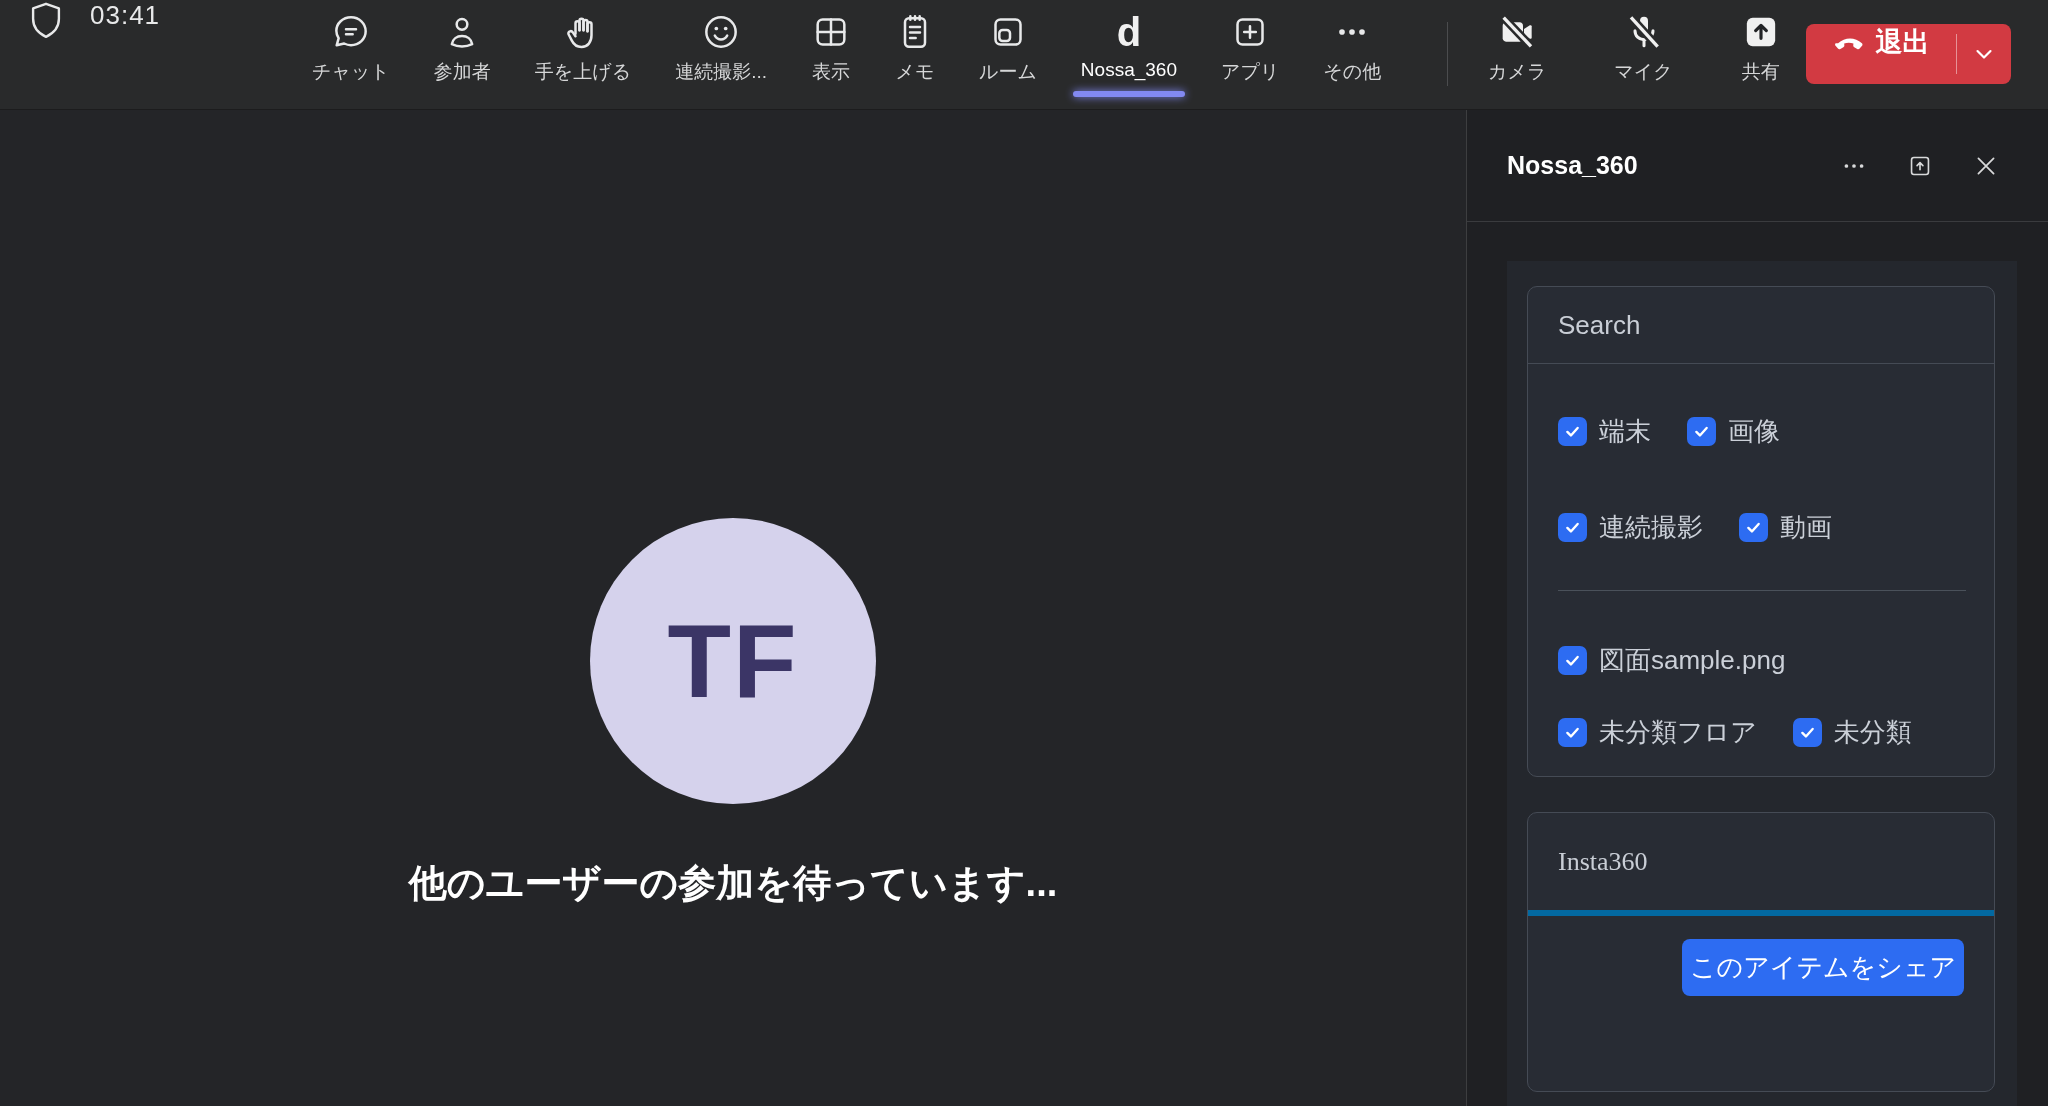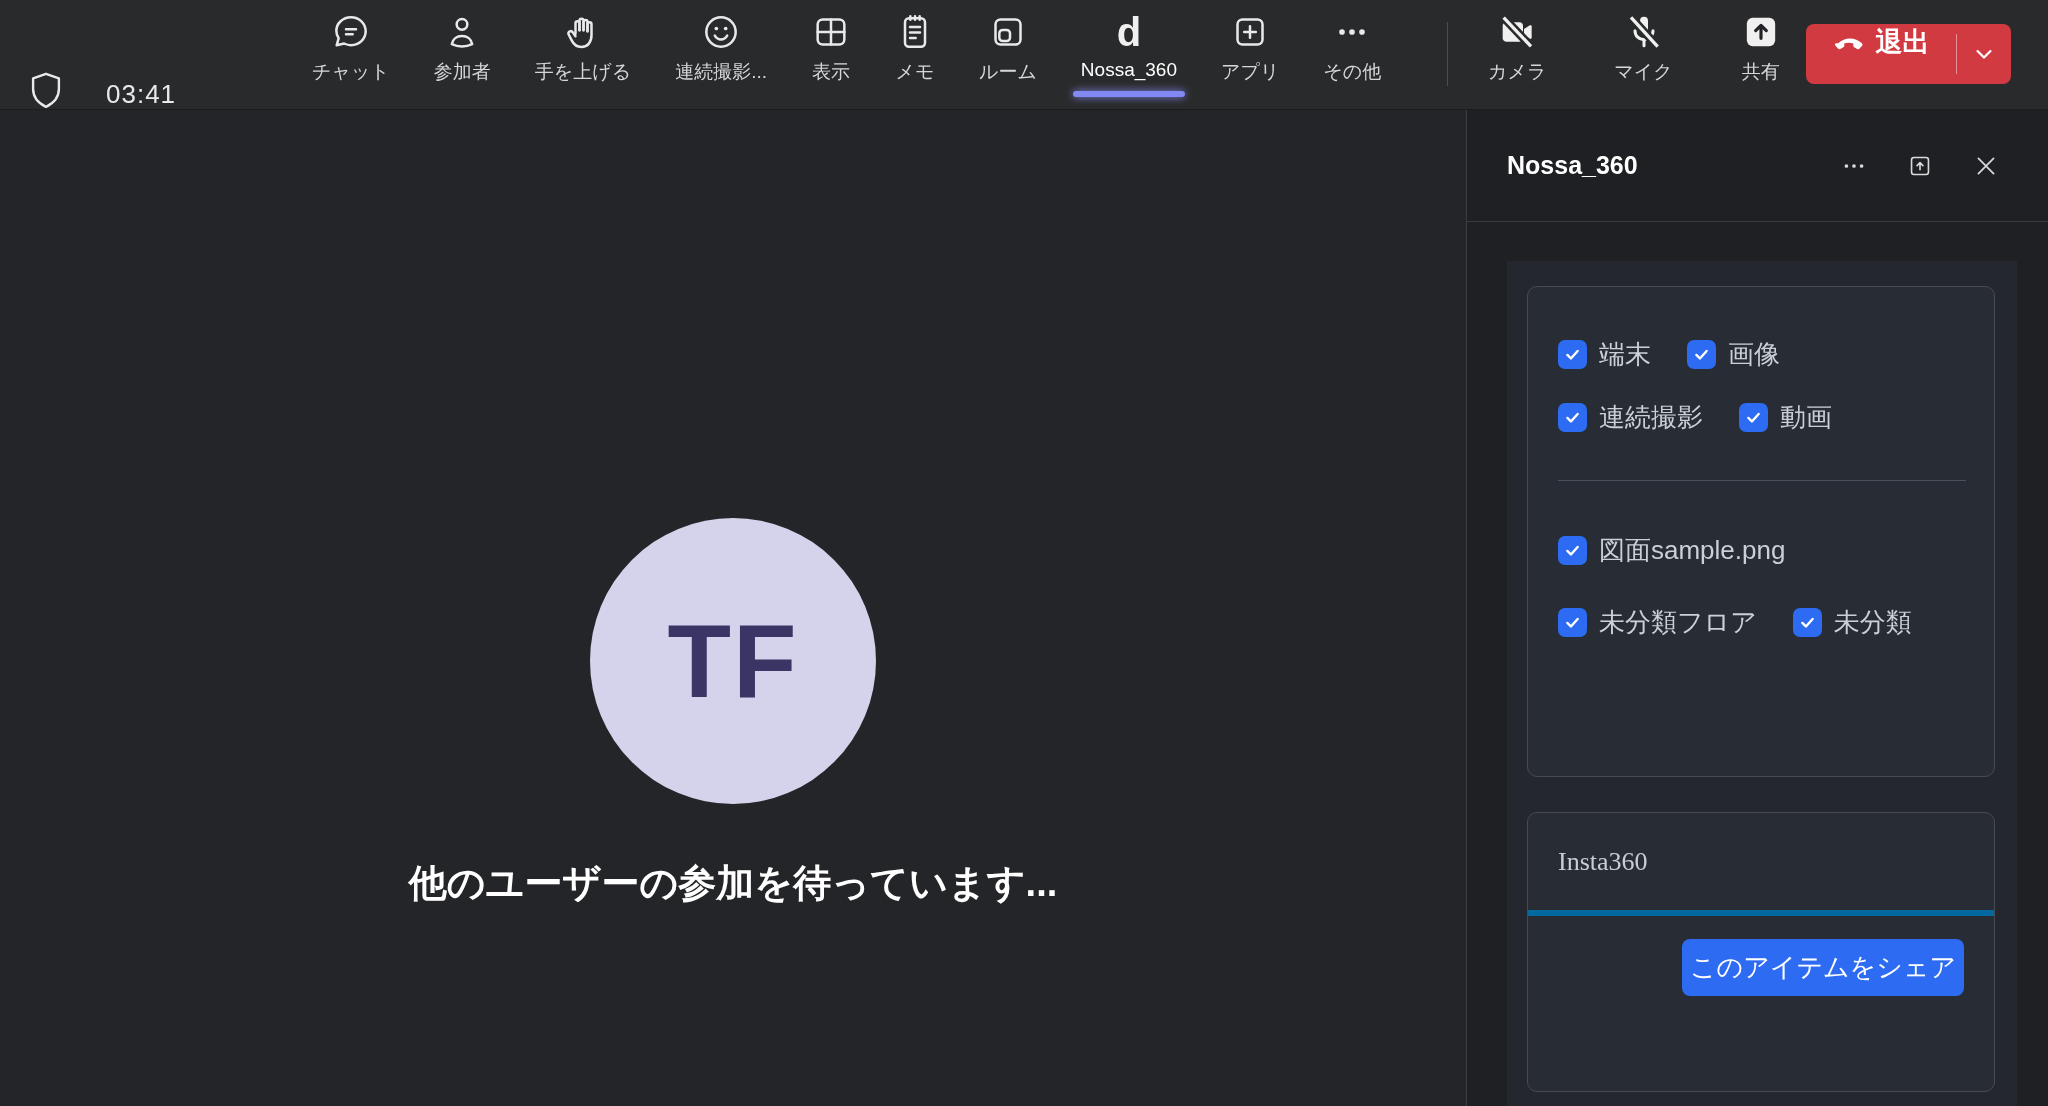--- a/index.html
+++ b/index.html
@@ -3,21 +3,21 @@
 <meta charset="utf-8">
 <style>
   * { margin:0; padding:0; box-sizing:border-box; }
   html,body { background:#000; }
   body { font-family:"Liberation Sans","DejaVu Sans",sans-serif; }
   .screen { position:relative; width:2048px; height:1106px; overflow:hidden; background:#242528; }
 
   
   .topbar { position:absolute; left:0; top:0; width:2048px; height:110px;
             background:#292a2b; border-bottom:1px solid #1c1c1d; z-index:5; }
-  .topbar-left { position:absolute; left:28px; top:0; height:110px; display:flex; align-items:flex-end; gap:42px; }
+  .topbar-left { position:absolute; left:28px; top:0; height:110px; display:flex; align-items:flex-start; gap:26px; }
   .shield { width:36px; height:40px; }
   .time { font-size:26px; color:#e8e9ea; letter-spacing:1px; }
 
   .tabs { position:absolute; left:312px; top:12px; display:flex; gap:44px; align-items:flex-start; }
   .tab { position:relative; display:flex; flex-direction:column; align-items:center; gap:7px; cursor:pointer; }
   .tab svg { width:40px; height:40px; }
   .tab .nossa-glyph { width:40px; height:40px; display:flex; align-items:center; justify-content:center;
                       font-size:40px; font-weight:800; color:#f0f0f0; line-height:1; }
   .tab-label { font-size:19px; color:#d6d7d8; white-space:nowrap; }
   .tab.active .tab-label { color:#ffffff; }
@@ -61,21 +61,21 @@
           border:1px solid #454b55; border-radius:10px; overflow:hidden; }
   .card-search { top:25px; height:491px; }
   .card-device { top:551px; height:280px; }
   .card-header { height:77px; display:flex; align-items:center; padding-left:30px;
                  border-bottom:1px solid #454b55; }
   .card-title { font-size:26px; color:#c9ced6; }
 
   .search-body { padding:0 28px 0 30px; }
   .cb-row { display:flex; align-items:center; gap:36px; }
   .cb-row.r1 { margin-top:50px; }
-  .cb-row.r2 { margin-top:28px; }
+  .cb-row.r2 { margin-top:61px; }
   .cb-row.r3 { margin-top:52px; }
   .cb-row.r4 { margin-top:37px; }
   .search-divider { height:1px; background:#4a515a; margin-top:45px; }
   .cb-item { display:flex; align-items:center; gap:12px; cursor:pointer; }
   .checkbox { width:29px; height:29px; border-radius:7px; background:var(--accent-blue,#2d6cf2);
               display:flex; align-items:center; justify-content:center; flex:0 0 auto; }
   .checkbox svg { width:19px; height:19px; }
   .cb-label { font-size:26px; color:#cbd0d8; white-space:nowrap; }
 
   .device-item-row { height:103px; display:flex; align-items:center; padding-left:30px;
@@ -284,20 +284,23 @@
           <svg viewBox="0 0 24 24">
             <path d="M5 5l14 14M19 5L5 19" stroke="#d8d9da" stroke-width="1.6" stroke-linecap="round"></path>
           </svg>
         </div>
       </div>
     </div>
 
     <div class="app-area">
 
       <div class="card card-search">
+        <div class="card-header">
+          <span class="card-title">Search</span>
+        </div>
         <div class="search-body">
 
           <div class="cb-row r1">
             <div class="cb-item">
               <span class="checkbox">
                 <svg viewBox="0 0 24 24">
                     <path d="M5.5 12.5L10 17l8.5-9.5" fill="none" stroke="#fff" stroke-width="3" stroke-linecap="round" stroke-linejoin="round"></path>
                   </svg>
               </span>
               <span class="cb-label">端末</span>

